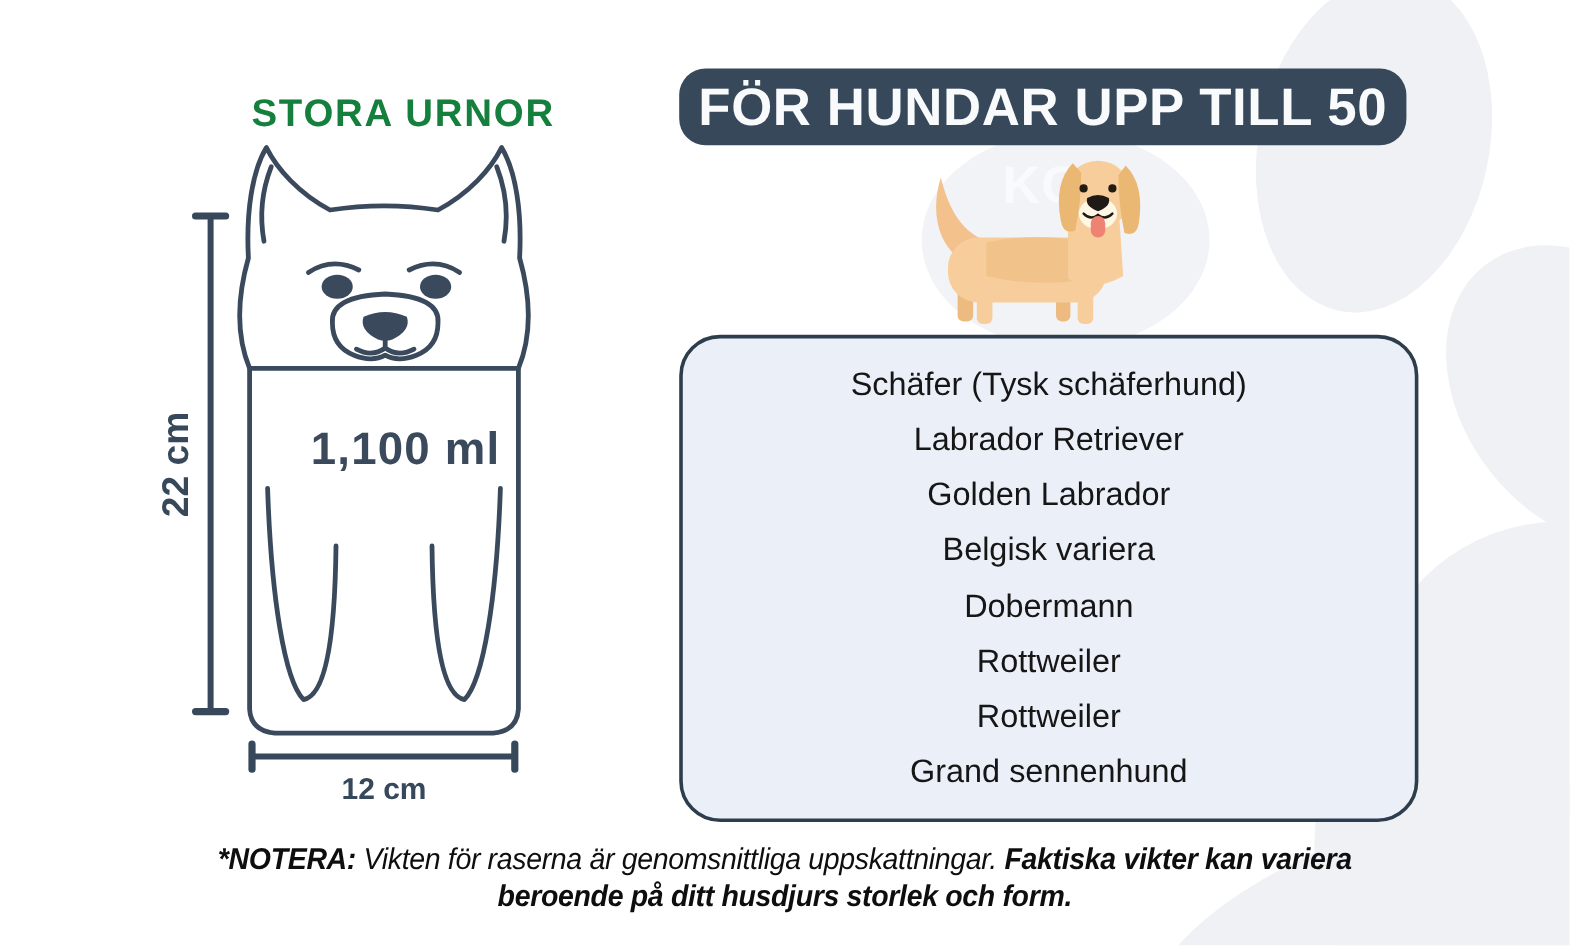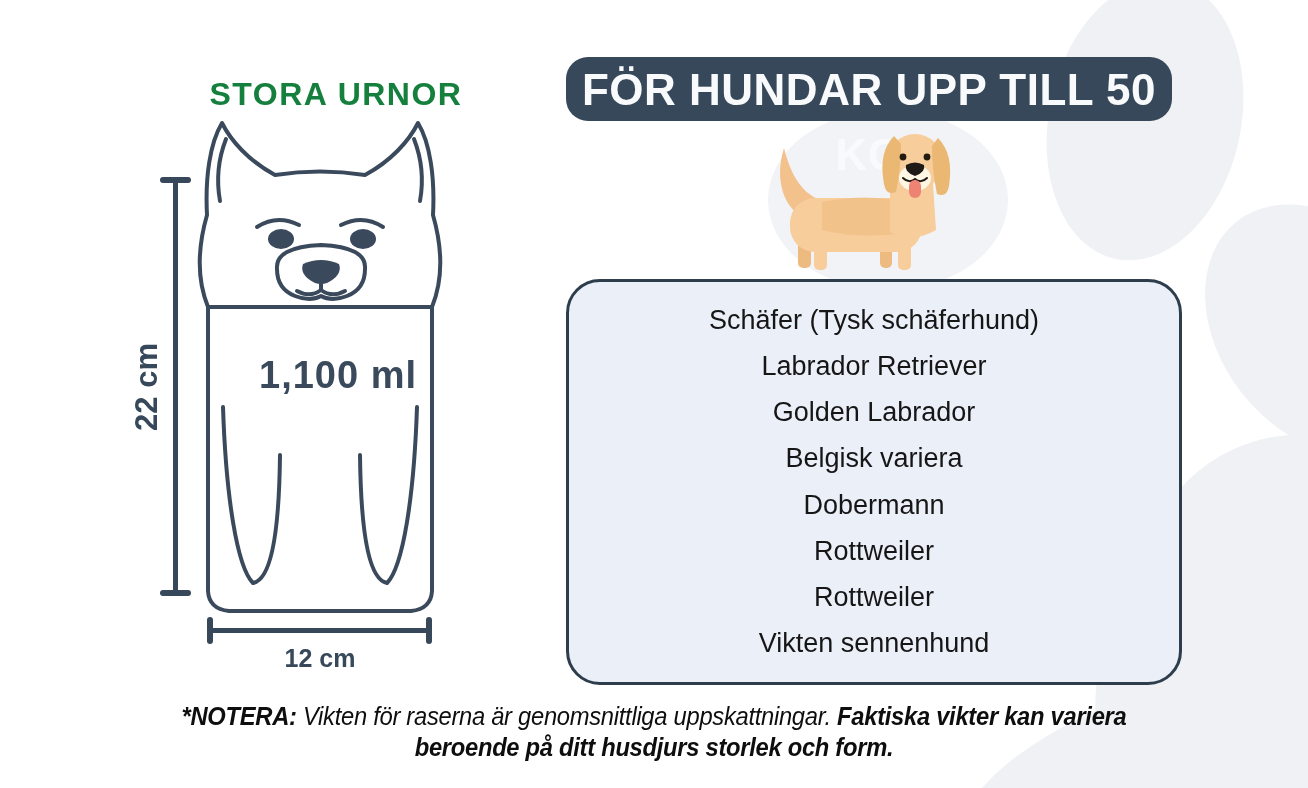--- a/index.html
+++ b/index.html
@@ -122,21 +122,21 @@
 
   <div class="abs listbox">
     <ul class="breeds">
       <li>Schäfer (Tysk schäferhund)</li>
       <li>Labrador Retriever</li>
       <li>Golden Labrador</li>
       <li>Belgisk variera</li>
       <li>Dobermann</li>
       <li>Rottweiler</li>
       <li>Rottweiler</li>
-      <li>Vikten sennenhund</li>
+      <li>Grand sennenhund</li>
     </ul>
   </div>
 
   <div class="abs footnote">
     <div>
       <span class="bold">*NOTERA:</span><span> Vikten för raserna är genomsnittliga uppskattningar. </span><span class="bold">Faktiska vikter kan variera</span>
     </div>
     <div class="bold">beroende på ditt husdjurs storlek och form.</div>
   </div>
 

